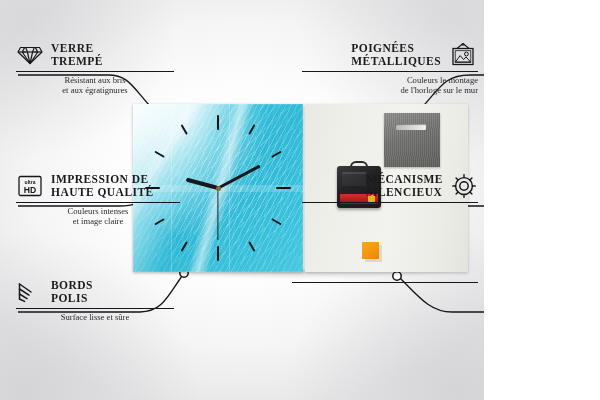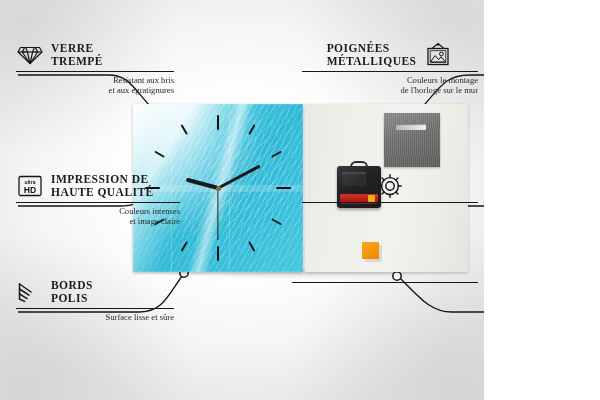--- a/index.html
+++ b/index.html
@@ -183,22 +183,22 @@
     height: 1px; background: #15151a; margin: 3px 0 3px 0;
   }
   .callout .desc {
     font-family: "Liberation Serif", serif;
     font-size: 8.6px;
     line-height: 10.4px;
     color: #2a2a2d;
     white-space: pre-line;
   }
   .callout.left  .head { justify-content: flex-start; }
-  .callout.left  .desc { text-align: right; }
-  .callout.right .head { justify-content: center; }
+  .callout.left  .desc { text-align: center; }
+  .callout.right .head { justify-content: flex-end; }
   .callout.right .desc { text-align: right; }
   .icon { flex: 0 0 auto; display:block; }
 
   #c-verre      { left: 16px;  top: 42px;  width: 158px; }
   #c-impression { left: 16px;  top: 173px; width: 164px; }
   #c-bords      { left: 16px;  top: 279px; width: 158px; }
   #c-poignees   { right: 6px;  top: 42px;  width: 176px; }
   #c-mecanisme  { right: 6px;  top: 173px; width: 176px; }
   #c-entretoise { right: 6px;  top: 279px; width: 186px; }
 </style>
@@ -351,20 +351,22 @@
         <path d="M7.4,20 L12.2,13.6 L15.6,17.6 L18,14.9 L22.6,20 Z" fill="none" stroke="#17171a" stroke-width="1"></path>
       </svg>
     </div>
     <div class="rule"></div>
     <div class="desc">Couleurs le montage
 de l'horloge sur le mur</div>
   </div>
 
   <div class="callout right" id="c-mecanisme">
     <div class="head">
+      <div class="title">MÉCANISME
+SILENCIEUX</div>
       <svg class="icon" width="28" height="26" viewBox="0 0 28 26">
         <g transform="translate(14,13)" fill="none" stroke="#17171a" stroke-width="1.45" stroke-linecap="round">
           <circle r="4.2"></circle>
           <circle r="8.4"></circle>
           <g>
             <path d="M0,-8.4 L0,-11.2"></path>
             <path d="M5.94,-5.94 L7.92,-7.92"></path>
             <path d="M8.4,0 L11.2,0"></path>
             <path d="M5.94,5.94 L7.92,7.92"></path>
             <path d="M0,8.4 L0,11.2"></path>

